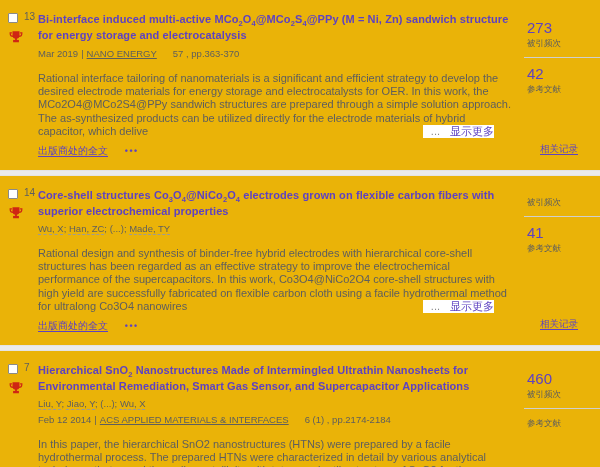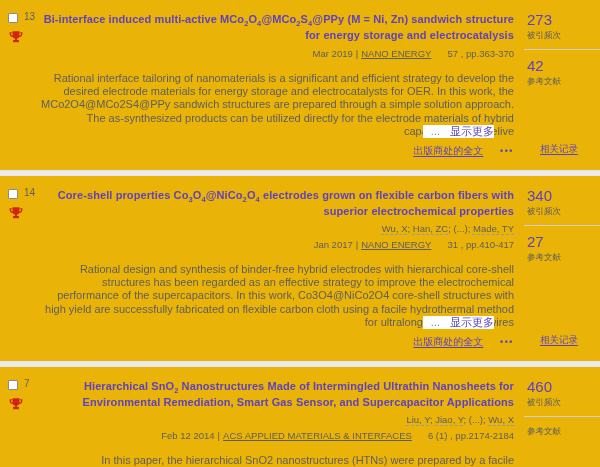--- a/index.html
+++ b/index.html
@@ -29,21 +29,21 @@
   }
   .card:first-child{border-top:none;}
   
   .checkbox{
     position:absolute;left:8px;top:13px;width:10px;height:10px;
     border:1px solid #8a8a8a;border-radius:1px;background:#fff;cursor:pointer;
   }
   .index{position:absolute;left:24px;top:11px;font-size:10px;color:#5e5e5e;}
   .trophy{position:absolute;left:9px;top:30px;width:14px;height:14px;}
   
-  .main{margin:0 78px 0 38px;text-align:right;}
+  .main{margin:0 78px 0 38px;}
   .title{
     font-size:11px;font-weight:bold;line-height:16px;
     color:var(--accent);letter-spacing:0.1px;cursor:pointer;
   }
   .title sub{font-size:7.5px;line-height:0;}
   .authors{margin-top:4px;font-size:9.5px;color:#5e5e5e;}
   .author-link{
     text-decoration:underline dashed;text-decoration-color:#9a9a9a;
     text-underline-offset:2px;text-decoration-thickness:1px;cursor:pointer;
   }
@@ -55,21 +55,21 @@
     position:relative;margin-top:13px;
     font-size:11px;line-height:13.2px;color:#5e5e5e;
   }
   .trunc{position:absolute;right:20px;bottom:0;background:#fff;padding-left:8px;white-space:nowrap;}
   .trunc .dots{color:#8a8a8a;margin-right:10px;}
   .trunc .show-more{color:var(--accent);cursor:pointer;font-family:Liberation Serif, serif;}
   .fulltext-row{margin-top:6px;font-size:10px;}
   .fulltext-link{color:var(--accent);text-decoration:underline;text-underline-offset:2px;cursor:pointer;}
   .more-options{color:var(--accent);margin-left:14px;letter-spacing:1.5px;font-weight:bold;font-size:9px;cursor:pointer;}
   
-  .rightcol{position:absolute;top:11px;left:524px;right:0;}
+  .rightcol{position:absolute;top:19px;left:524px;right:0;}
   .cited-block{padding:0 0 7px 3px;border-bottom:1px solid #cfcfcf;}
   .refs-block{padding:7px 0 0 3px;}
   .count{font-size:15px;line-height:17px;color:var(--accent);cursor:pointer;}
   .count-label{font-size:8.5px;color:#5e5e5e;margin-top:2px;}
   .related{
     position:absolute;right:22px;bottom:14px;
     font-size:9.5px;color:var(--accent);
     text-decoration:underline;text-underline-offset:2px;cursor:pointer;white-space:nowrap;text-align:center;
   }
 </style>
@@ -128,44 +128,40 @@
       <svg viewBox="0 0 24 24" width="14" height="14" aria-hidden="true">
         <path fill="#cf2613" d="M6 2h12v7a6 6 0 0 1-12 0V2z"></path>
         <path fill="none" stroke="#cf2613" stroke-width="2" d="M5 5H2v1a5 5 0 0 0 5 5"></path>
         <path fill="none" stroke="#cf2613" stroke-width="2" d="M19 5h3v1a5 5 0 0 1-5 5"></path>
         <path fill="#cf2613" d="M10.5 13.5h3V17h-3z"></path>
         <path fill="#cf2613" d="M7 17h10v4H7z"></path>
       </svg>
     </div>
 
     <div class="main">
-      <div class="title"><span>Core-shell properties Co</span><sub>3</sub><span>O</span><sub>4</sub><span>@NiCo</span><sub>2</sub><span>O</span><sub>4</sub><span> electrodes grown on flexible carbon fibers with superior electrochemical properties</span></div>
+      <div class="title"><span>Core-shell structures Co</span><sub>3</sub><span>O</span><sub>4</sub><span>@NiCo</span><sub>2</sub><span>O</span><sub>4</sub><span> electrodes grown on flexible carbon fibers with superior electrochemical properties</span></div>
       <div class="authors"><span class="author-link">Wu, X</span><span>; </span><span class="author-link">Han, ZC</span><span>; </span><span>(...)</span><span>; </span><span class="author-link">Made, TY</span></div>
-      <div class="source">
-        <span>Jan 2017</span><span class="pipe">|</span><span class="journal-link">NANO ENERGY</span><span class="volume">31 , pp.410-417</span>
-      </div>
       <div class="abstract">
         <span>Rational design and synthesis of binder-free hybrid electrodes with hierarchical core-shell structures has been regarded as an effective strategy to improve the electrochemical performance of the supercapacitors. In this work, Co3O4@NiCo2O4 core-shell structures with high yield are successfully fabricated on flexible carbon cloth using a facile hydrothermal method for ultralong Co3O4 nanowires</span>
         <span class="trunc">
           <span class="dots">...</span><span class="show-more">显示更多</span>
         </span>
       </div>
       <div class="fulltext-row">
         <span class="fulltext-link">出版商处的全文</span>
         <span class="more-options">•••</span>
       </div>
     </div>
 
     <div class="rightcol">
       <div class="cited-block">
-        <div class="count">340</div>
         <div class="count-label">被引频次</div>
       </div>
       <div class="refs-block">
-        <div class="count">27</div>
+        <div class="count">41</div>
         <div class="count-label">参考文献</div>
       </div>
     </div>
 
     <div class="related">相关记录</div>
   </div>
 
   <div class="card">
     <div class="checkbox"></div>
     <div class="index">7</div>

